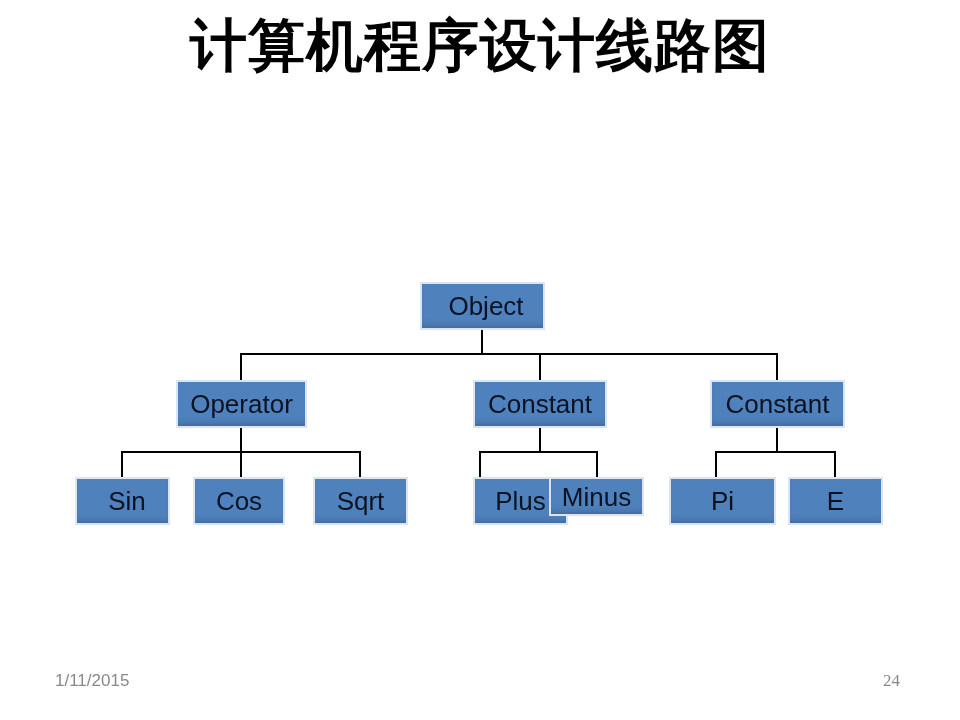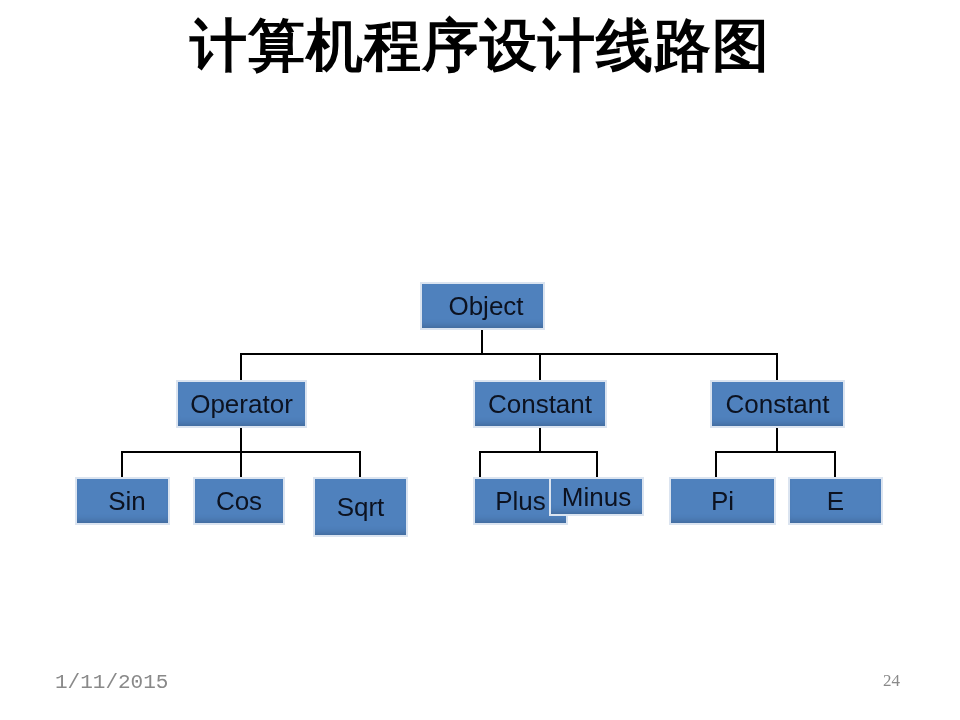--- a/index.html
+++ b/index.html
@@ -18,21 +18,21 @@
         color:var(--node-text);font-size:26px;line-height:1;
         box-shadow:inset 0 -7px 9px -7px rgba(0,0,0,.3);}
   .conn{position:absolute;background:var(--connector);}
   
   .n-object  {left:420px;top:282px;width:125px;height:48px;padding-left:7px;}
   .n-function{left:176px;top:380px;width:131px;height:48px;}
   .n-operator{left:473px;top:380px;width:134px;height:48px;}
   .n-constant{left:710px;top:380px;width:135px;height:48px;}
   .n-sin  {left:75px; top:477px;width:95px;height:48px;padding-left:9px;}
   .n-cos  {left:193px;top:477px;width:92px;height:48px;}
-  .n-sqrt {left:313px;top:477px;width:95px;height:60px;}
+  .n-sqrt {left:313px;top:477px;width:95px;height:48px;}
   .n-plus {left:433px;top:477px;width:95px;height:48px;margin-left:40px;}
   .n-minus{left:549px;top:477px;width:95px;height:39px;}
   .n-pi   {left:669px;top:477px;width:107px;height:48px;}
   .n-e    {left:788px;top:477px;width:95px;height:48px;}
   
   .c1v{left:481px;top:330px;width:2px;height:25px;}
   .c1h{left:240px;top:353px;width:538px;height:2px;}
   .c1f{left:240px;top:353px;width:2px;height:27px;}
   .c1o{left:539px;top:353px;width:2px;height:27px;}
   .c1c{left:776px;top:353px;width:2px;height:27px;}
@@ -41,22 +41,22 @@
   .c2a{left:121px;top:451px;width:2px;height:26px;}
   .c2b{left:359px;top:451px;width:2px;height:26px;}
   .c3v{left:539px;top:428px;width:2px;height:25px;}
   .c3h{left:479px;top:451px;width:119px;height:2px;}
   .c3a{left:479px;top:451px;width:2px;height:26px;}
   .c3b{left:596px;top:451px;width:2px;height:26px;}
   .c4v{left:776px;top:428px;width:2px;height:25px;}
   .c4h{left:715px;top:451px;width:121px;height:2px;}
   .c4a{left:715px;top:451px;width:2px;height:26px;}
   .c4b{left:834px;top:451px;width:2px;height:26px;}
-  .footer-date{position:absolute;left:55px;top:671px;font-family:Liberation Mono, monospace;
-               font-size:21px;color:var(--footer-text);}
+  .footer-date{position:absolute;left:55px;top:671px;font-family:Liberation Sans, sans-serif;
+               font-size:17px;color:var(--footer-text);}
   .footer-num{position:absolute;right:60px;top:671px;font-family:"Liberation Serif","DejaVu Serif",serif;
               font-size:17px;color:var(--footer-text);text-align:right;}
 </style>
 </head>
 <body>
 
 <div class="slide">
 
   <h1 class="title">计算机程序设计线路图</h1>
 

